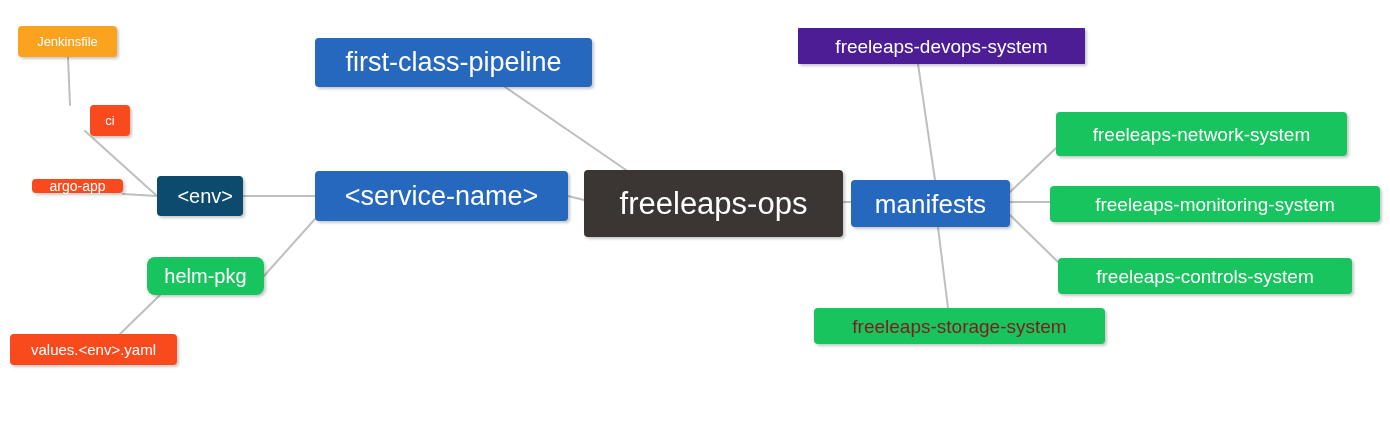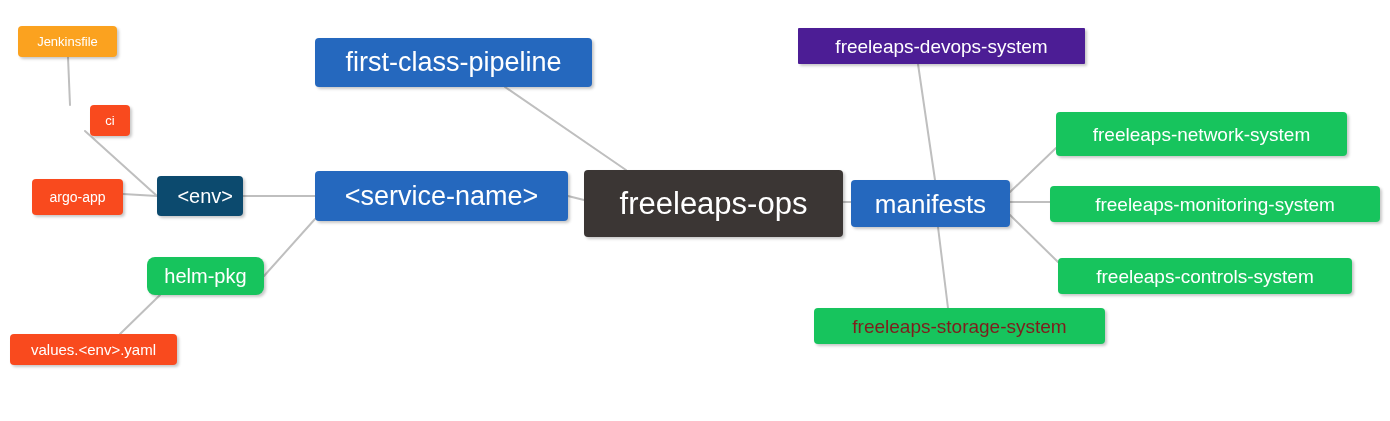--- a/index.html
+++ b/index.html
@@ -67,21 +67,21 @@
       <line x1="1050" y1="202" x2="1010" y2="202" stroke="#bfbfbf" stroke-width="2" stroke-linecap="round"></line>
       <line x1="1058" y1="262" x2="1010" y2="215" stroke="#bfbfbf" stroke-width="2" stroke-linecap="round"></line>
       <line x1="948" y1="308" x2="938" y2="227" stroke="#bfbfbf" stroke-width="2" stroke-linecap="round"></line>
     </svg>
 <div class="node" style="left: 18px; top: 26px; width: 99px; height: 31px; background: rgb(251, 162, 31); font-size: 13px; border-radius: 4px; color: rgb(255, 255, 255);">
       <span class="node-label">Jenkinsfile</span>
     </div>
     <div class="node" style="left: 54px; top: 105px; width: 40px; height: 31px; background: rgb(249, 74, 30); font-size: 13px; border-radius: 4px; color: rgb(255, 255, 255); margin-left: 36px;">
       <span class="node-label">ci</span>
     </div>
-    <div class="node" style="left: 32px; top: 179px; width: 91px; height: 36px; background: rgb(249, 74, 30); font-size: 14px; border-radius: 4px; color: rgb(255, 255, 255);">
+    <div class="node" style="left: 32px; top: 179px; width: 91px; height: 14px; background: rgb(249, 74, 30); font-size: 14px; border-radius: 4px; color: rgb(255, 255, 255);">
       <span class="node-label">argo-app</span>
     </div>
     <div class="node" style="left: 157px; top: 176px; width: 86px; height: 40px; background: #0c4a6e; font-size: 20px; border-radius: 4px; color: rgb(255, 255, 255); justify-content: flex-end;">
       <span class="node-label">&lt;env&gt;</span>
     </div>
     <div class="node" style="left: 147px; top: 257px; width: 117px; height: 38px; background: rgb(23, 196, 93); font-size: 20px; border-radius: 8px; color: rgb(255, 255, 255);">
       <span class="node-label">helm-pkg</span>
     </div>
     <div class="node" style="left: 10px; top: 334px; width: 167px; height: 31px; background: rgb(249, 74, 30); font-size: 15px; border-radius: 4px; color: rgb(255, 255, 255); justify-content: center;">
       <span class="node-label">values.&lt;env&gt;.yaml</span>

